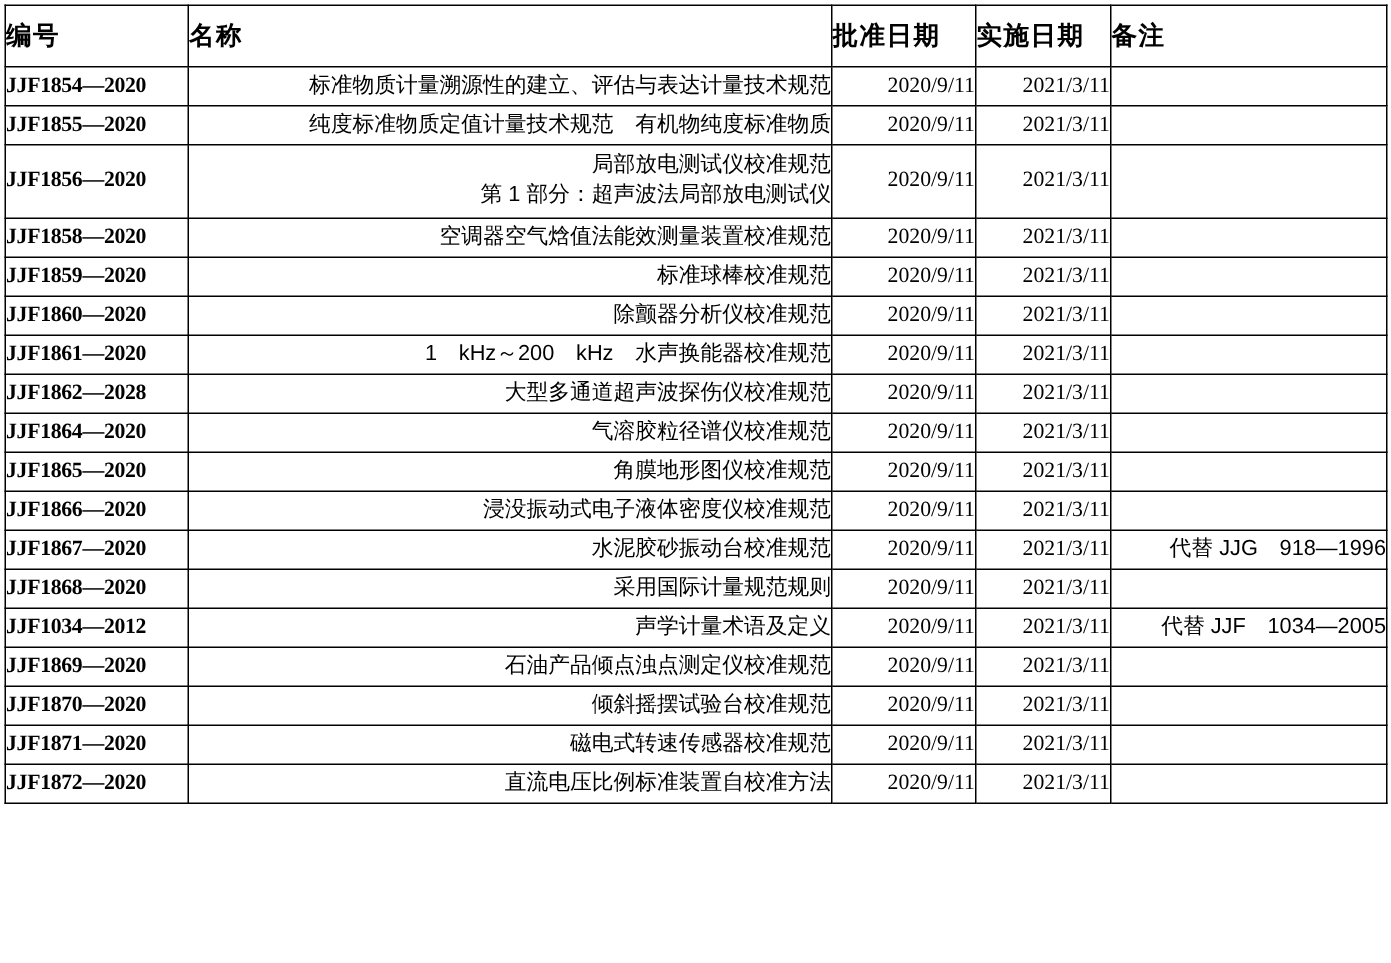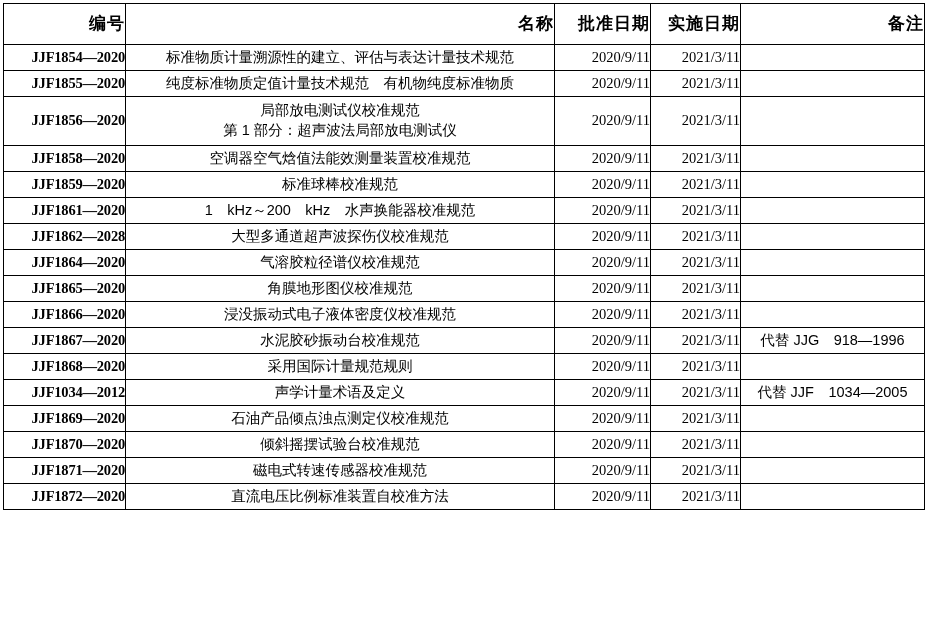--- a/index.html
+++ b/index.html
@@ -36,46 +36,46 @@
     border: 1px solid #000000;
     padding: 0;
     vertical-align: middle;
     font-size: 14.5px;
     line-height: 1.35;
   }
   table.reg-table thead th {
     height: 40px;
     font-weight: bold;
     font-size: 17px;
-    text-align: right;
+    text-align: left;
     letter-spacing: 1px;
   }
   .cell-code {
     font-weight: bold;
-    text-align: right;
+    text-align: left;
     white-space: nowrap;
     font-size: 14.5px;
     letter-spacing: -0.2px;
   }
   .cell-name {
-    text-align: center;
+    text-align: right;
     padding: 2px 2px 2px 4px;
     font-family: "Liberation Sans", "DejaVu Sans", sans-serif;
     font-size: 14.5px;
   }
   .cell-name .line2 {
     display: block;
   }
   .cell-date {
     text-align: right;
     white-space: nowrap;
     font-size: 14px;
   }
   .cell-note {
-    text-align: center;
+    text-align: right;
     padding-left: 6px;
     white-space: nowrap;
     font-family: "Liberation Sans", "DejaVu Sans", sans-serif;
     font-size: 14px;
   }
   tr.row-normal td { height: 25px; }
   tr.row-tall td { height: 48px; }
 </style>
 </head>
 <body>
@@ -128,20 +128,27 @@
           <td class="cell-note"></td>
         </tr>
         <tr class="row-normal">
           <td class="cell-code">JJF1859—2020</td>
           <td class="cell-name"><span>标准球棒校准规范</span></td>
           <td class="cell-date">2020/9/11</td>
           <td class="cell-date">2021/3/11</td>
           <td class="cell-note"></td>
         </tr>
         <tr class="row-normal">
+          <td class="cell-code">JJF1860—2020</td>
+          <td class="cell-name"><span>除颤器分析仪校准规范</span></td>
+          <td class="cell-date">2020/9/11</td>
+          <td class="cell-date">2021/3/11</td>
+          <td class="cell-note"></td>
+        </tr>
+        <tr class="row-normal">
           <td class="cell-code">JJF1861—2020</td>
           <td class="cell-name"><span>1　kHz～200　kHz　水声换能器校准规范</span></td>
           <td class="cell-date">2020/9/11</td>
           <td class="cell-date">2021/3/11</td>
           <td class="cell-note"></td>
         </tr>
         <tr class="row-normal">
           <td class="cell-code">JJF1862—2028</td>
           <td class="cell-name"><span>大型多通道超声波探伤仪校准规范</span></td>
           <td class="cell-date">2020/9/11</td>

